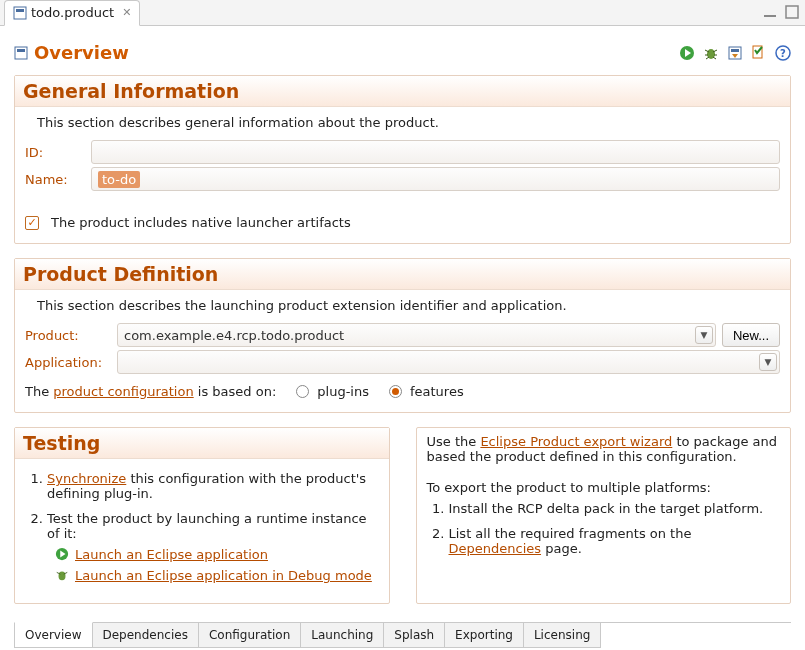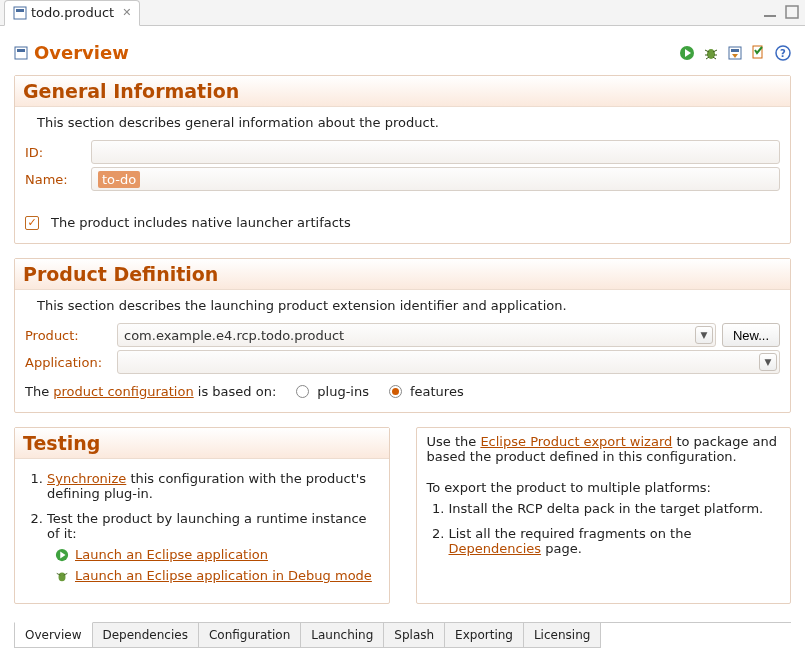--- a/index.html
+++ b/index.html
@@ -176,21 +176,21 @@
     display: flex;
     gap: 26px;
   }
   .two-col > .section { flex: 1; }
   ol.steps {
     margin: 6px 0 0 0;
     padding-left: 22px;
   }
   ol.steps li { margin-bottom: 10px; }
   .launch-line {
-    display: flex; align-items: center; gap: 6px; margin-top: 6px; margin-left: 8px;
+    display: flex; gap: 6px; margin-top: 6px; margin-left: 8px;
   }
   .bottom-tabs {
     display: flex;
     border-top: 1px solid #c9c9c9;
     margin-top: 4px;
   }
   .bottom-tabs .btab {
     padding: 5px 10px;
     border: 1px solid #c9c9c9;
     border-top: none;

